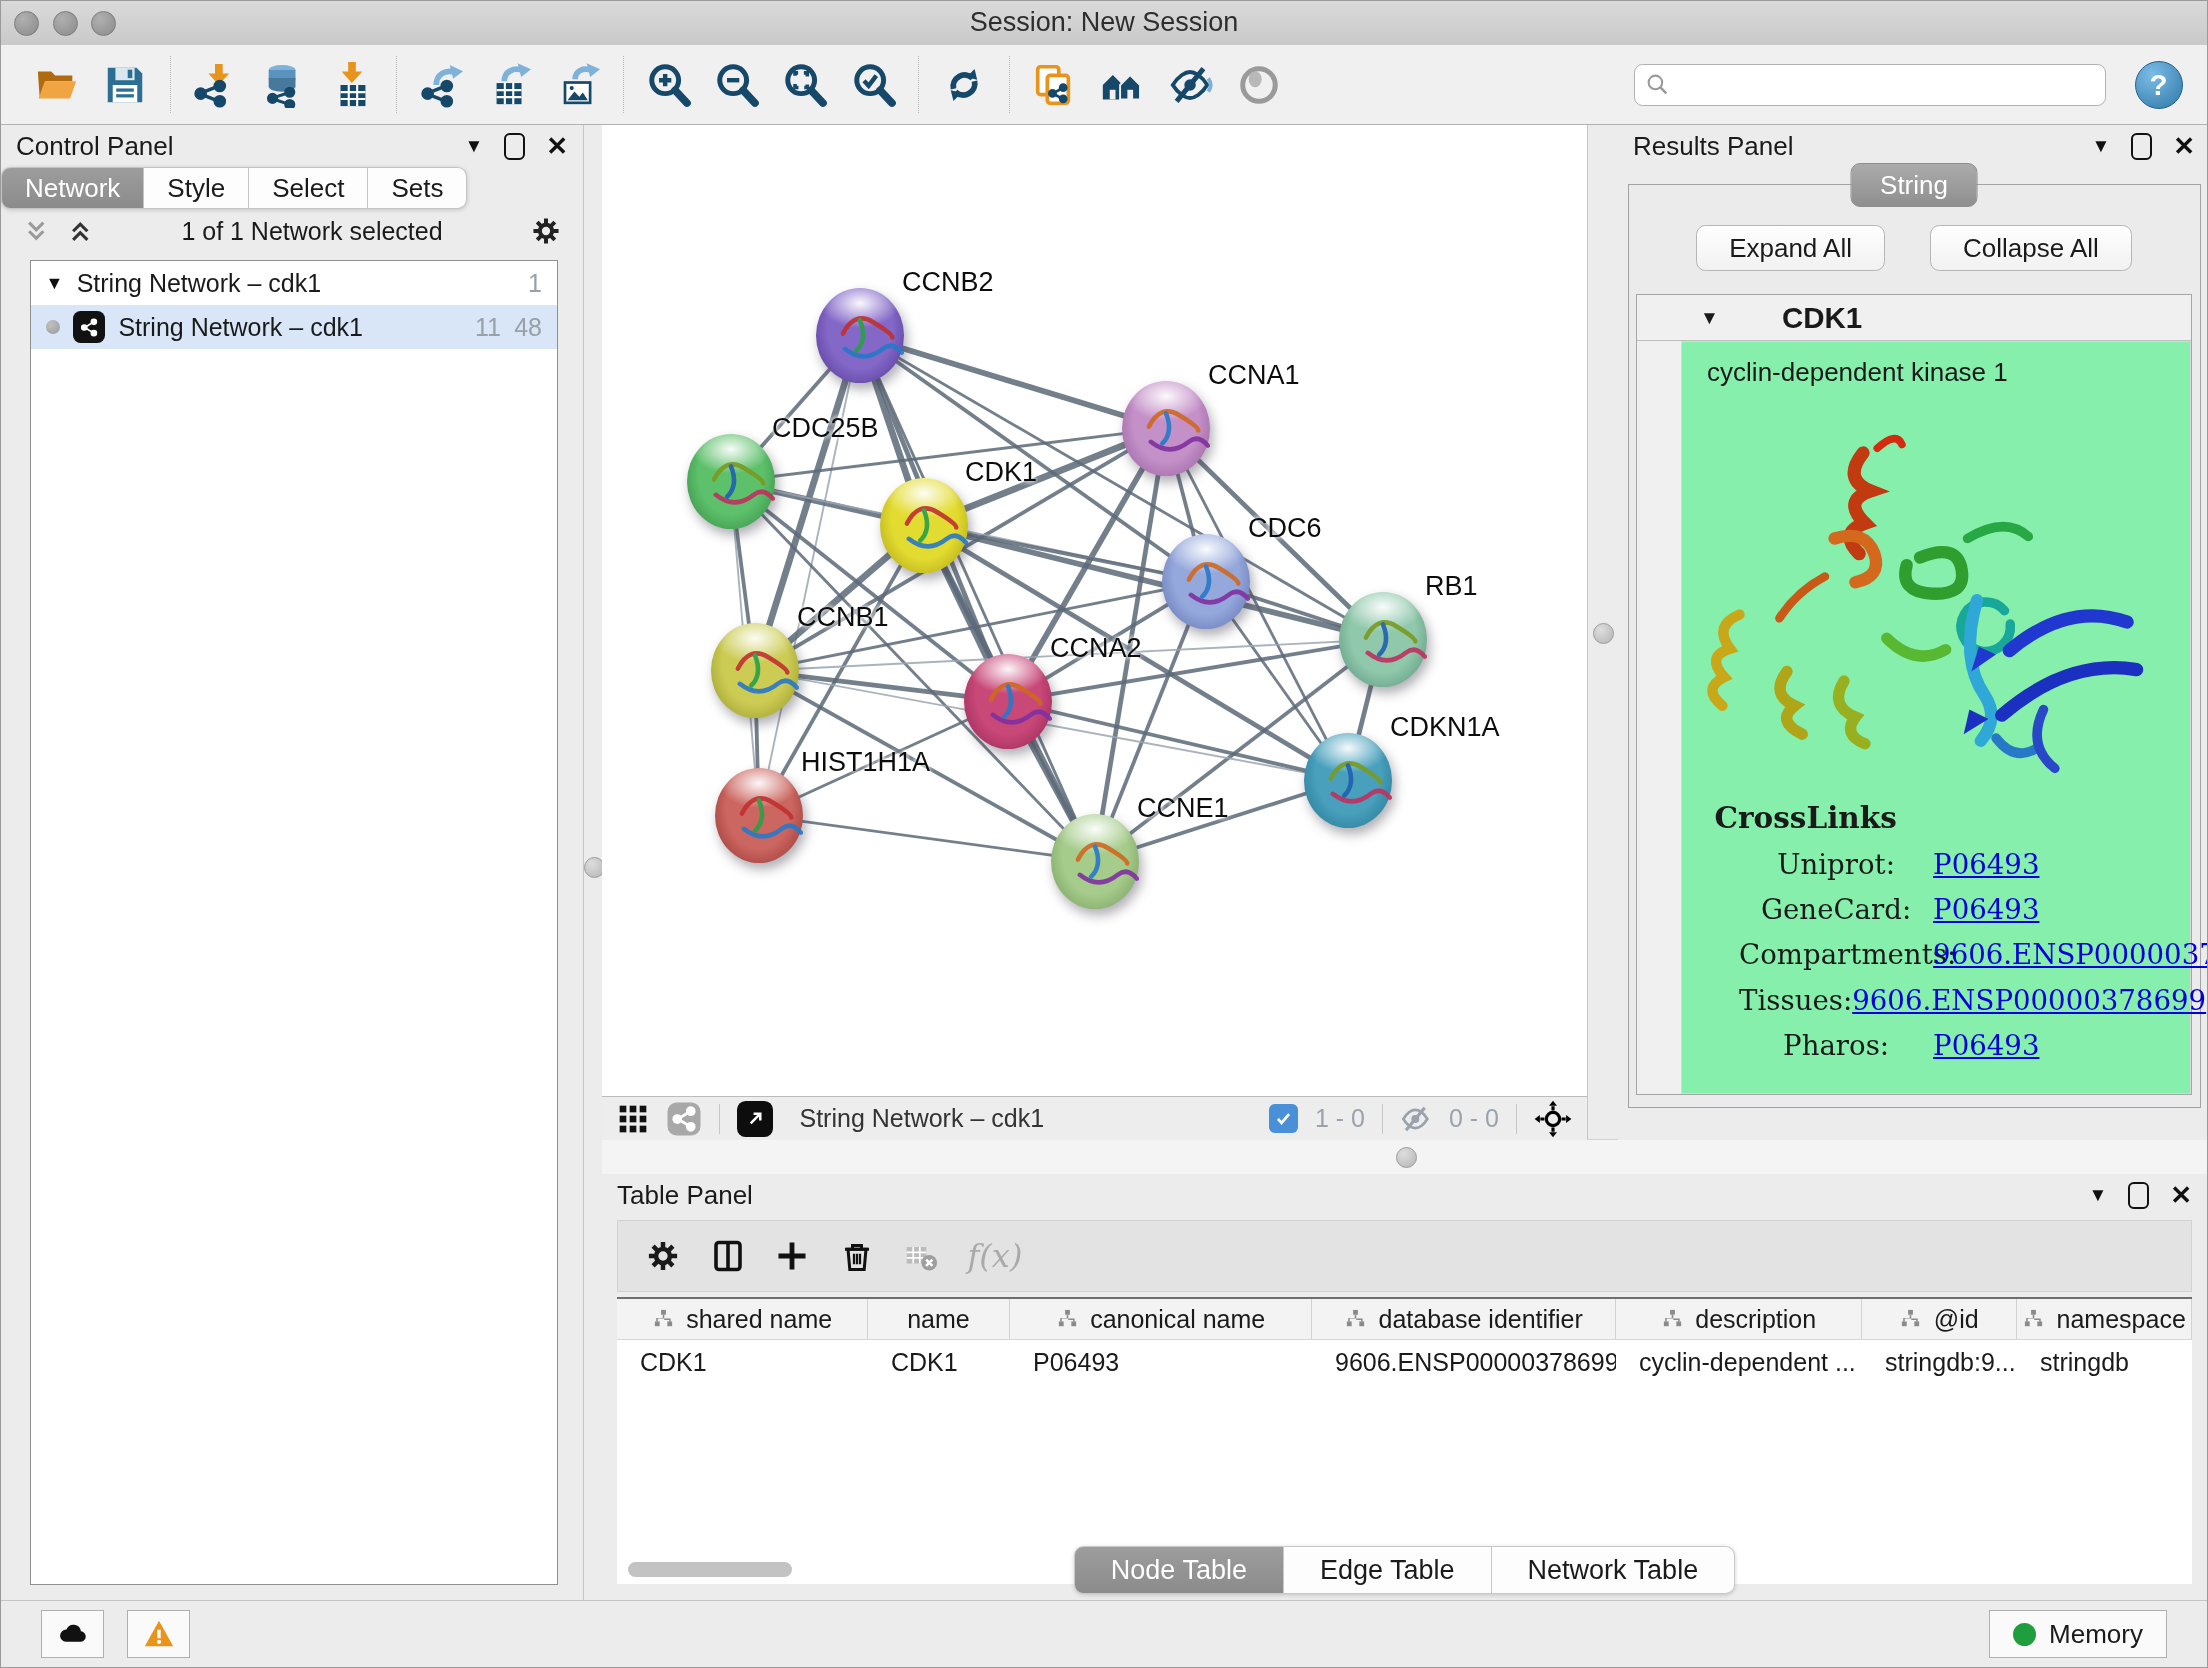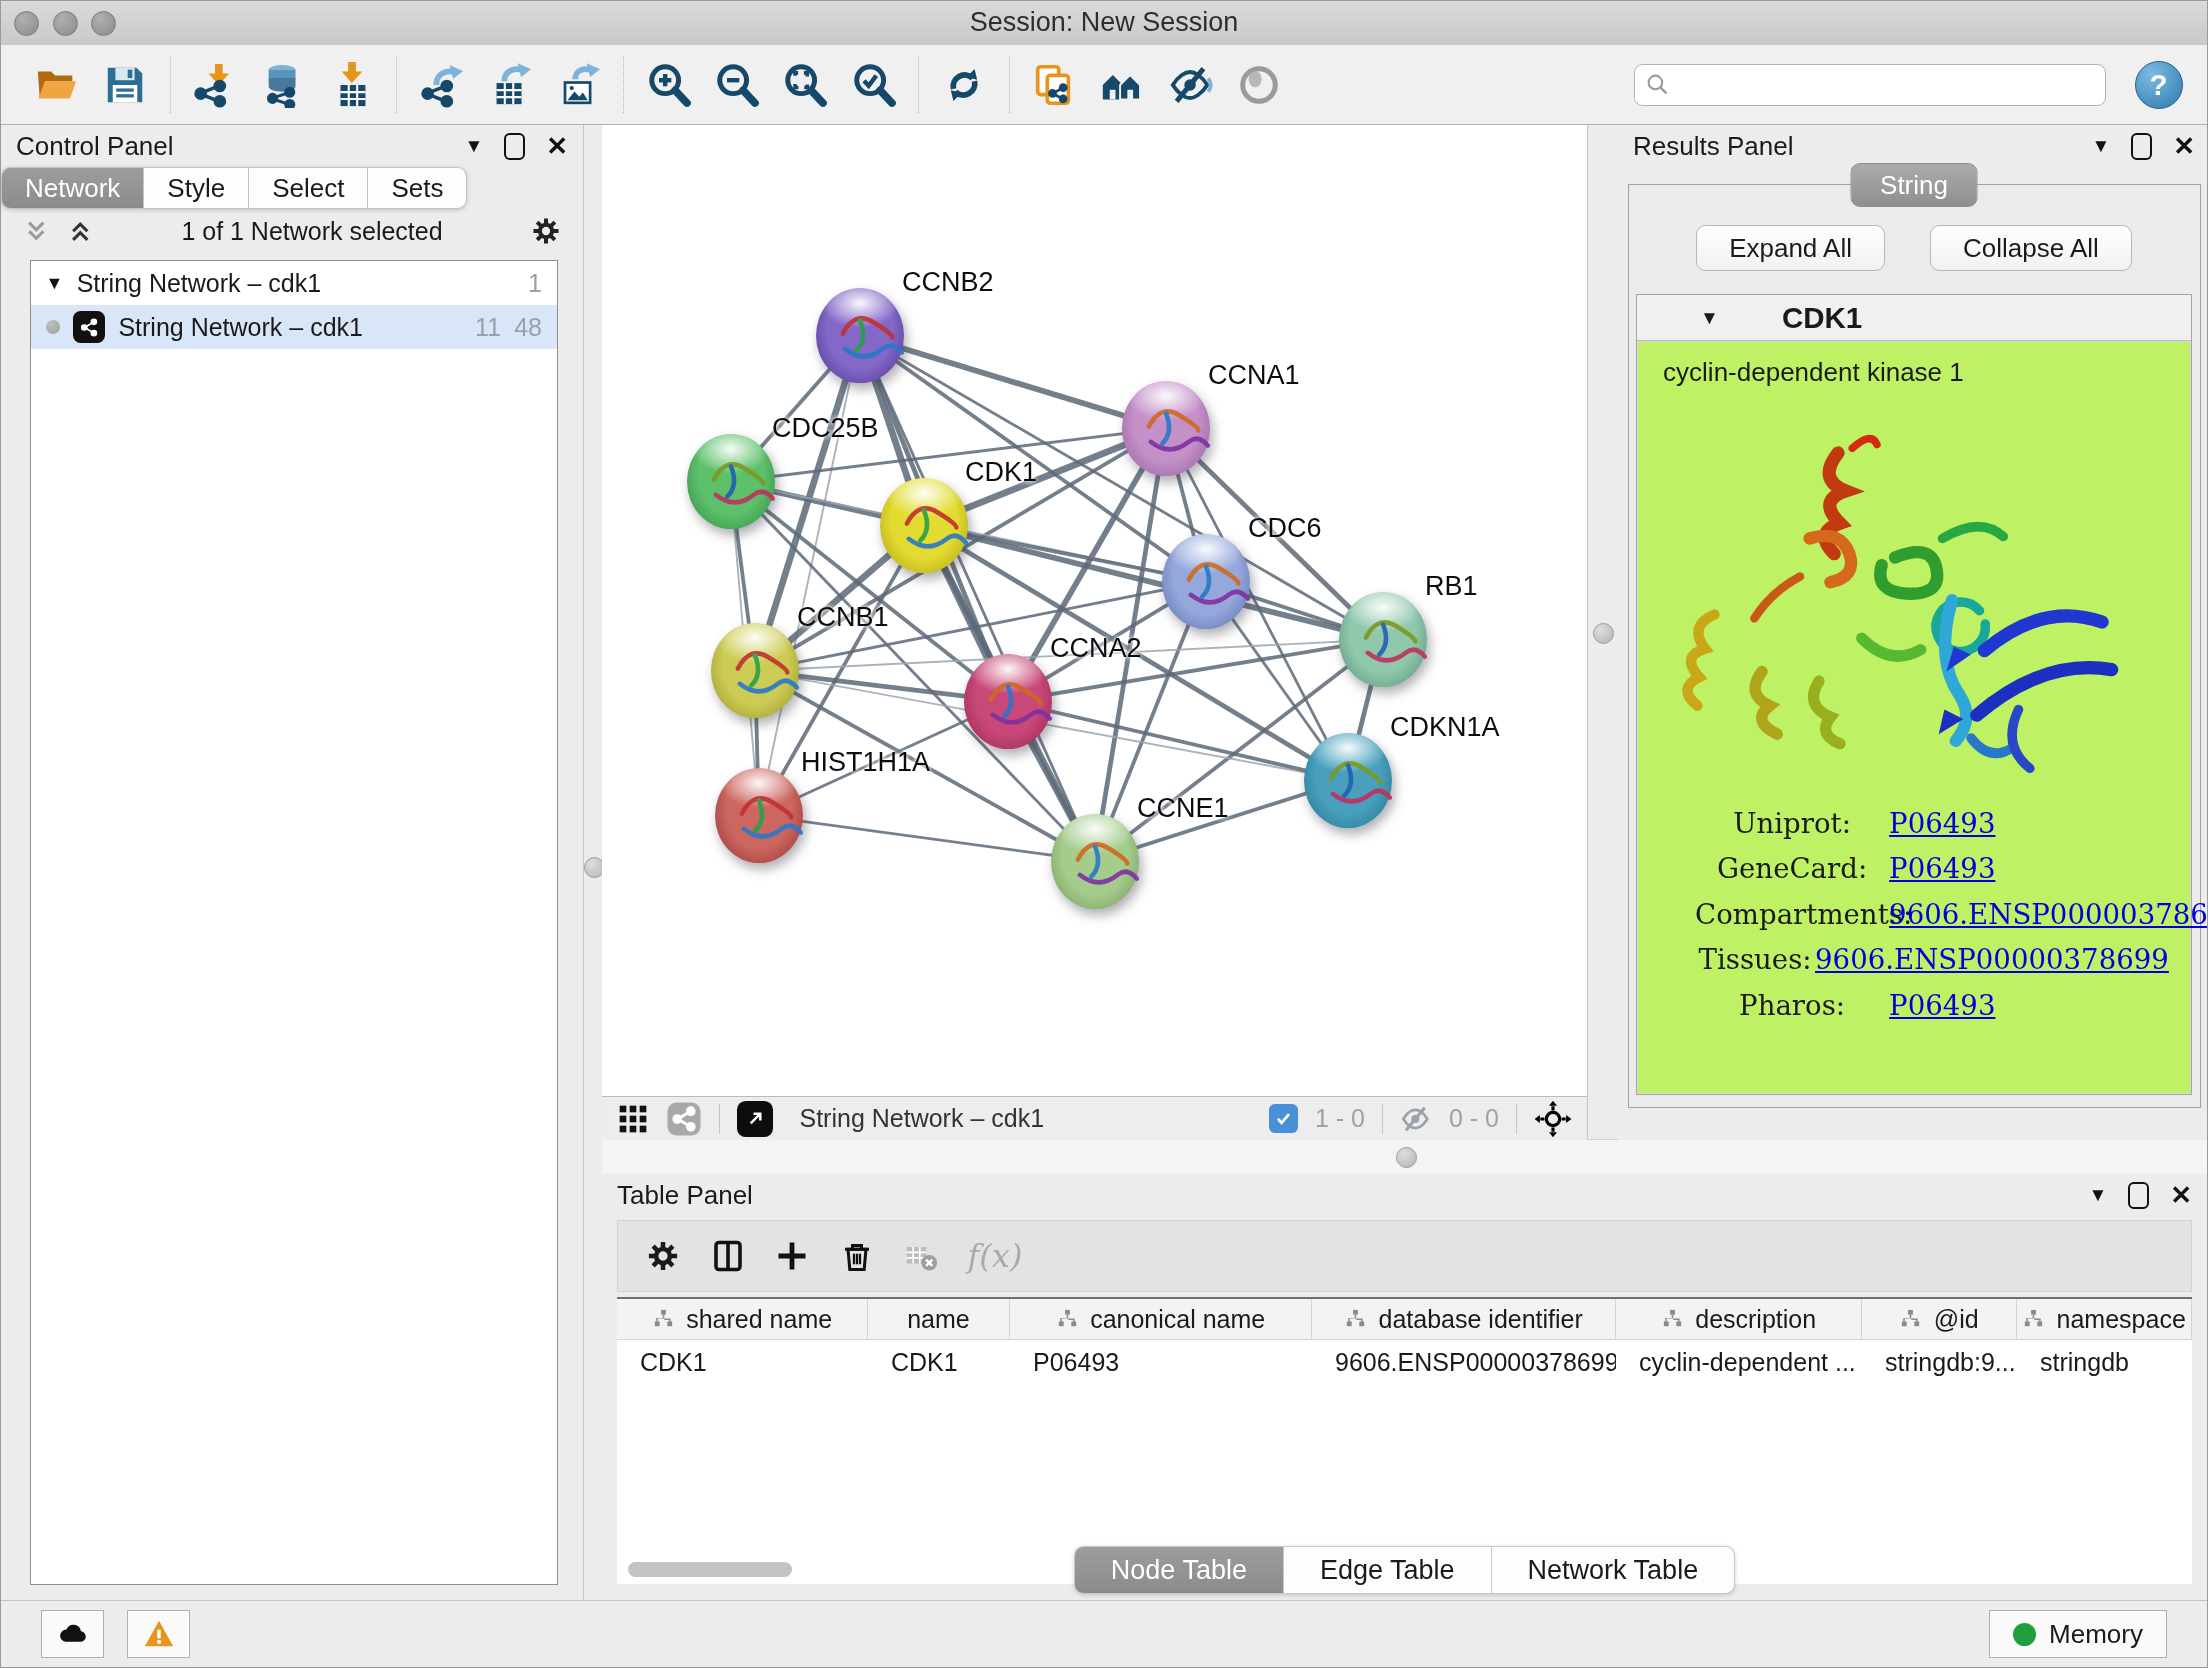--- a/index.html
+++ b/index.html
@@ -82,22 +82,22 @@
     background:linear-gradient(#ababab,#8f8f8f);display:flex;align-items:center;}
   .results-box{position:absolute;top:59px;left:9.5px;right:9.5px;height:924px;background:#ebebeb;
     border:1.9px solid #a2a2a2;box-sizing:border-box;}
   .expand-row{display:flex;justify-content:center;gap:45px;margin-top:40px;height:44px;}
   .r-btn{height:44px;padding:0 32px;background:linear-gradient(#ffffff,#f1f1f1);border:1px solid #b6b6b6;
     border-radius:9.5px;font-size:26px;display:flex;align-items:center;}
   .protein-box{margin:25px 7.6px 0;border:1.9px solid #a6a6a6;background:#f0f0f0;height:801px;box-sizing:border-box;}
   .protein-header{height:45px;display:flex;align-items:center;border-bottom:1px solid #bdbdbd;padding-left:63px;gap:63px;}
   .protein-header .tri{font-size:19px;}
   .protein-header .pname{font-size:29.5px;font-weight:bold;}
-  .protein-body{position:relative;height:calc(100% - 46px);background:#bef264;box-sizing:border-box;
-    border:1px solid #d8d8d8;}
+  .protein-body{position:relative;height:calc(100% - 46px);background:#86efac;box-sizing:border-box;
+    border:1px solid #d8d8d8;margin-left:44px;}
   .p-desc{padding:15px 0 0 25px;font-size:26px;}
   .ribbon{display:block;margin:7.6px auto 0;}
   .crosslinks{font-family:"DejaVu Serif",serif;padding:0 21px;}
   .cl-head{font-size:29.5px;font-weight:bold;margin:5.7px 0 9.5px 11.4px;}
   .cl-row{display:flex;font-size:27.6px;margin:12.4px 0;text-align:center;}
   .cl-label{width:230px;padding-left:36px;box-sizing:border-box;}
   .cl-value{color:#0000dd;text-decoration:underline;}
   
   .table-panel{position:absolute;left:601px;top:1173px;right:0;bottom:67px;background:#ececec;}
   .tp-toolbar{margin:3.8px 15px 0;height:70px;background:#e3e3e3;border:1px solid #d2d2d2;
@@ -616,20 +616,21 @@
               <path d="M310 215 q-18 62 8 100 q16 24 -4 48" stroke="#2fa8d8" stroke-width="13"></path>
               <path d="M330 360 q20 26 44 10" stroke="#2878c8" stroke-width="10"></path>
               <path d="M468 238 q-62 -22 -124 30" stroke="#2038d0" stroke-width="14"></path>
               <path d="M478 288 q-72 -12 -142 48" stroke="#1b2fc0" stroke-width="14"></path>
               <path d="M380 330 q-18 38 12 62" stroke="#2848c8" stroke-width="10"></path>
             </g>
             <path d="M330 272 l-26 18 8-26z" fill="#2038d0"></path>
             <path d="M322 340 l-26 16 6-26z" fill="#1b2fc0"></path>
           </svg>
           <div class="crosslinks">
+            <div class="cl-head">CrossLinks</div>
             <div class="cl-row">
               <span class="cl-label">Uniprot:</span>
               <span class="cl-value">P06493</span>
             </div>
             <div class="cl-row">
               <span class="cl-label">GeneCard:</span>
               <span class="cl-value">P06493</span>
             </div>
             <div class="cl-row">
               <span class="cl-label">Compartments:</span>

